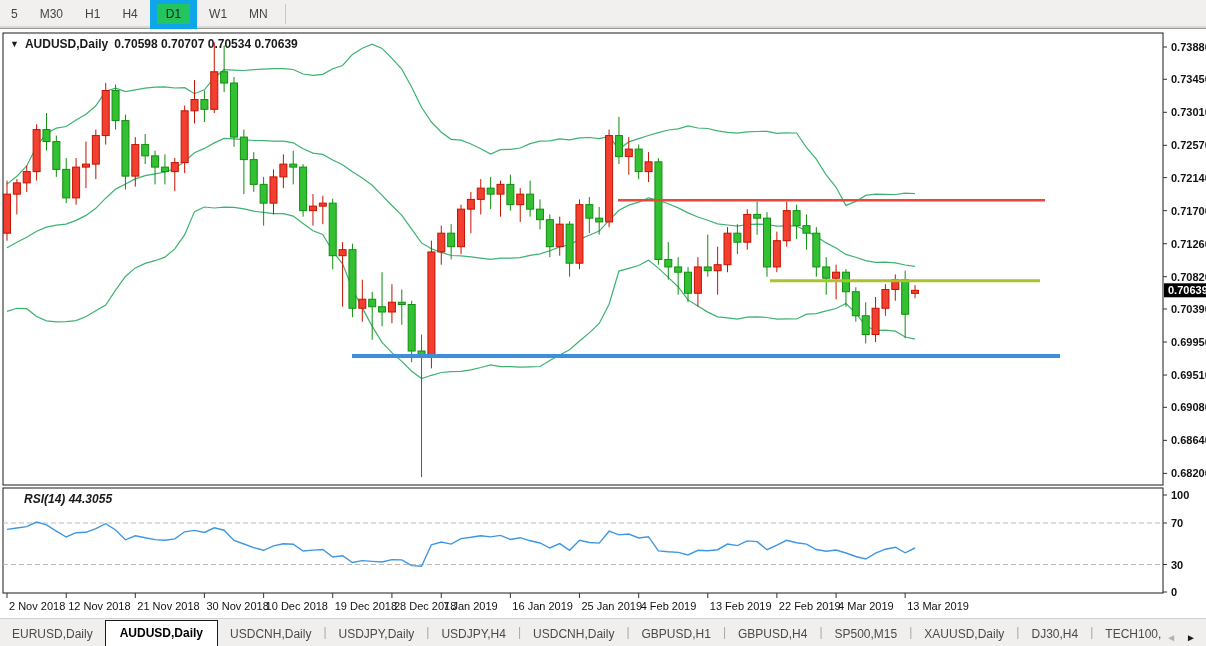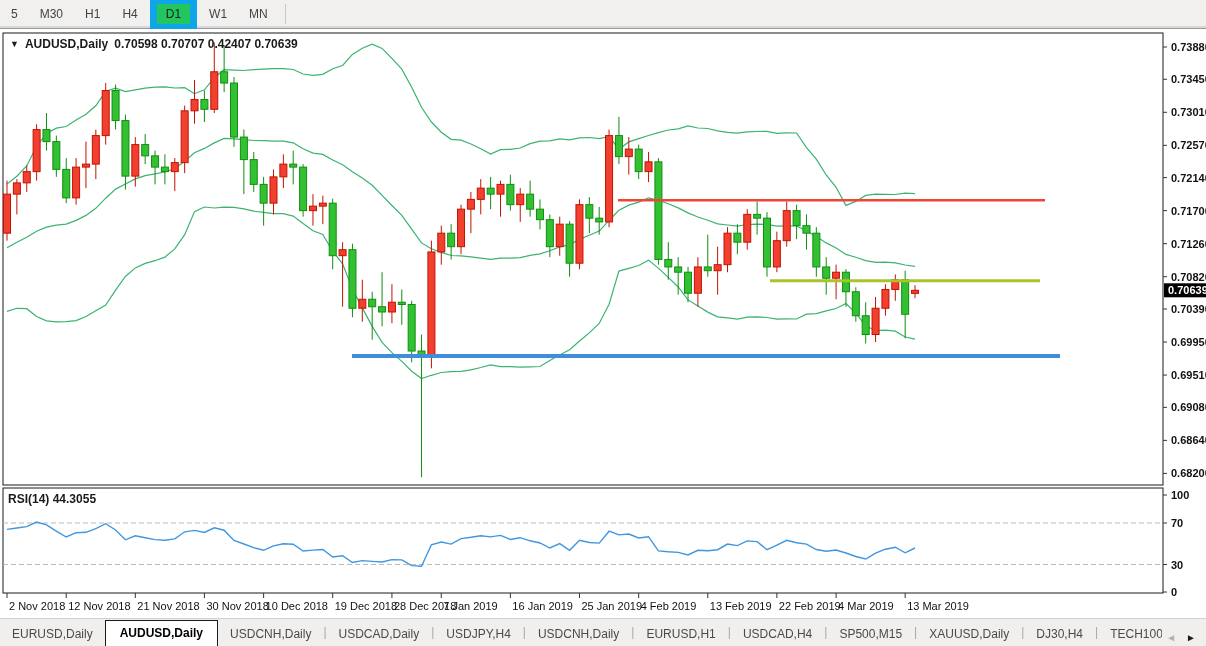--- a/index.html
+++ b/index.html
@@ -12,21 +12,21 @@
   .tf-btn{padding:3px 9px;margin:0 1px;border:1px solid transparent;border-radius:1px;
           color:#444;cursor:default;white-space:nowrap;}
   .tf-btn.active{background:#22c55e;border:7px solid #0ea5e9;color:#222;}
   .tb-sep{width:1px;height:20px;background:#c8c8c8;margin:0 6px;}
   
   #chart-wrap{position:absolute;left:0;top:29px;width:1206px;height:588px;background:#ffffff;}
   #chart-svg{position:absolute;left:0;top:0;}
   #title-overlay{position:absolute;left:10px;top:8px;font-size:12px;font-weight:700;color:#1a1a1a;
                  display:flex;align-items:center;gap:6px;}
   #title-overlay .caret{font-size:9px;}
-  #rsi-overlay{position:absolute;left:8px;top:463px;font-size:12px;font-weight:700;color:#1a1a1a;}
+  #rsi-overlay{position:absolute;left:24px;top:463px;font-size:12px;font-weight:700;color:#1a1a1a;font-style:italic;}
   
   #tabbar{position:absolute;left:0;top:618px;width:1206px;height:28px;background:#f0efed;
           border-top:1px solid #cfcfcf;display:flex;align-items:flex-end;font-size:12px;}
   #tabs{display:flex;align-items:flex-end;height:100%;overflow:hidden;flex:1;}
   .tab{padding:5px 12px 6px 12px;color:#4a4a4a;white-space:nowrap;cursor:default;margin-top:16px;}
   .tab.active{background:#ffffff;border:1px solid #1a1a1a;border-bottom:none;color:#000;
               font-weight:700;padding:5px 14px 7px 14px;}
   .tab-sep{color:#a8a8a8;align-self:center;padding-bottom:2px;}
   #tab-arrows{display:flex;align-items:center;gap:10px;padding:0 10px 4px 4px;font-size:10px;}
   #tab-arrows .arr-left{color:#b0b0b0;}
@@ -328,40 +328,40 @@
         <text x="778.8599999999999" y="581" font-size="11" fill="#111" font-family="&quot;Liberation Sans&quot;,sans-serif">22 Feb 2019</text>
         <line x1="836.0799999999999" y1="564" x2="836.0799999999999" y2="569" stroke="#333" stroke-width="1"></line>
         <text x="838.0799999999999" y="581" font-size="11" fill="#111" font-family="&quot;Liberation Sans&quot;,sans-serif">4 Mar 2019</text>
         <line x1="905.17" y1="564" x2="905.17" y2="569" stroke="#333" stroke-width="1"></line>
         <text x="907.17" y="581" font-size="11" fill="#111" font-family="&quot;Liberation Sans&quot;,sans-serif">13 Mar 2019</text>
       </g>
     </svg>
   <div id="title-overlay">
     <span class="caret">▼</span>
     <span>AUDUSD,Daily</span>
-    <span>0.70598 0.70707 0.42407 0.70639</span>
+    <span>0.70598 0.70707 0.70534 0.70639</span>
   </div>
   <div id="rsi-overlay">RSI(14) 44.3055</div>
 </div>
 
 <div id="tabbar">
   <div id="tabs">
       <div class="tab">EURUSD,Daily</div>
       <div class="tab active">AUDUSD,Daily</div>
       <div class="tab">USDCNH,Daily</div>
       <span class="tab-sep">|</span>
-      <div class="tab">USDCAD,Daily</div>
+      <div class="tab">USDJPY,Daily</div>
       <span class="tab-sep">|</span>
       <div class="tab">USDJPY,H4</div>
       <span class="tab-sep">|</span>
       <div class="tab">USDCNH,Daily</div>
       <span class="tab-sep">|</span>
-      <div class="tab">EURUSD,H1</div>
-      <span class="tab-sep">|</span>
-      <div class="tab">USDCAD,H4</div>
+      <div class="tab">GBPUSD,H1</div>
+      <span class="tab-sep">|</span>
+      <div class="tab">GBPUSD,H4</div>
       <span class="tab-sep">|</span>
       <div class="tab">SP500,M15</div>
       <span class="tab-sep">|</span>
       <div class="tab">XAUUSD,Daily</div>
       <span class="tab-sep">|</span>
       <div class="tab">DJ30,H4</div>
       <span class="tab-sep">|</span>
       <div class="tab">TECH100,H1</div>
     </div>
   <div id="tab-arrows">

